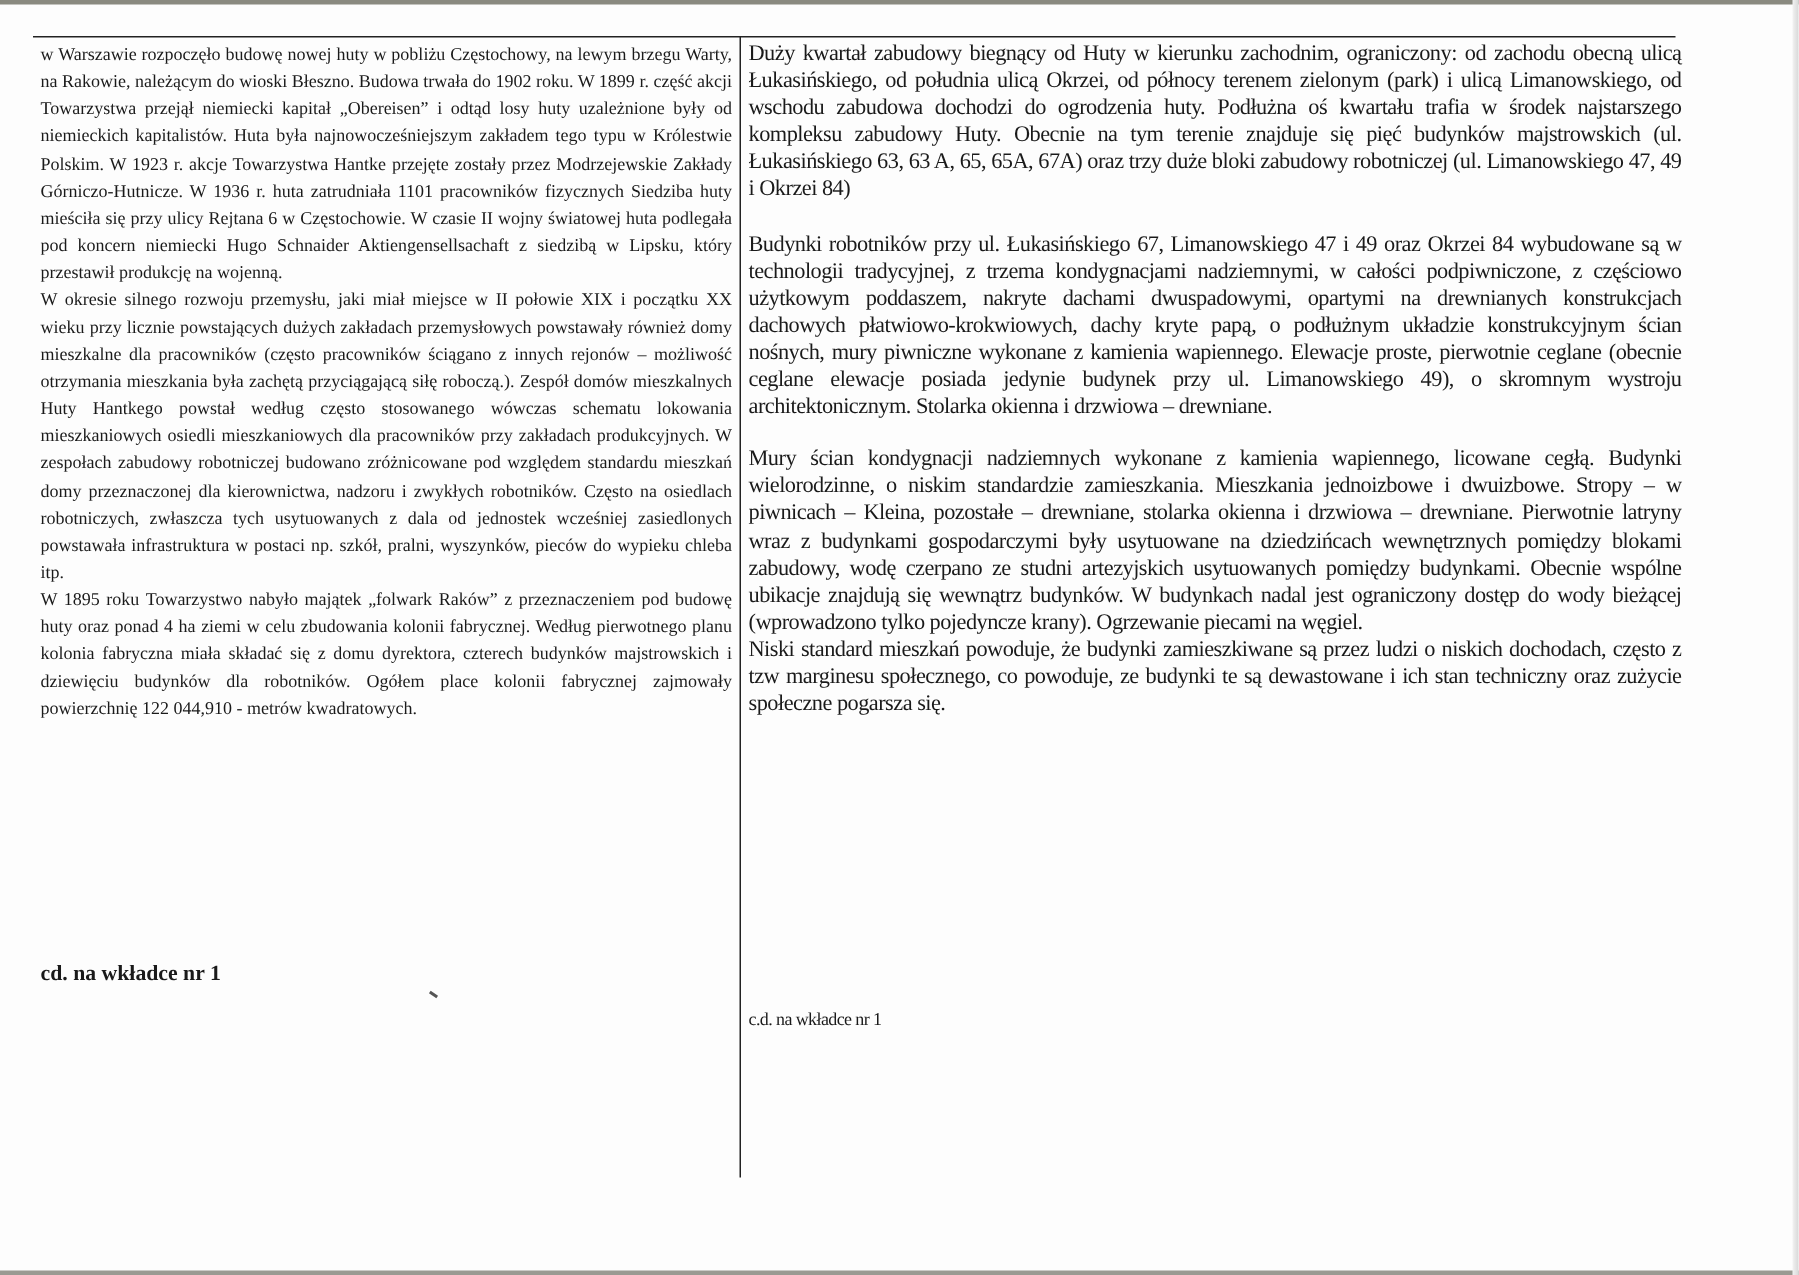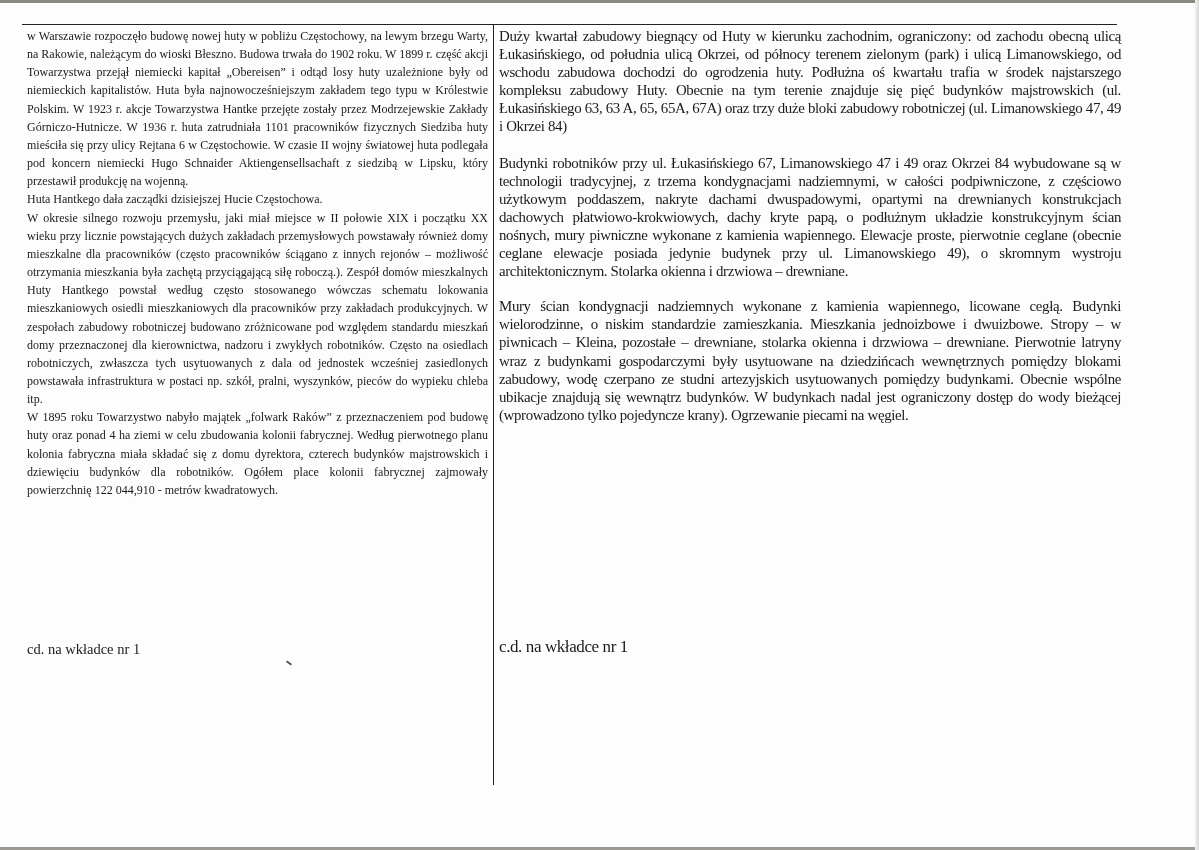--- a/index.html
+++ b/index.html
@@ -23,45 +23,45 @@
   }
   .col-right {
     position: absolute; left: 499px; top: 27px; width: 622px;
     font-size: 14.9px; line-height: 18.1px;
     text-align: justify;
     letter-spacing: -0.35px;
   }
   p { margin: 0; }
   .gap-right-1 { height: 18px; }
   .gap-right-2 { height: 17px; }
-  .left-footer { position: absolute; left: 27px; top: 641px; font-size: 14.5px; }
-  .right-footer { position: absolute; left: 499px; top: 637px; font-size: 17px; letter-spacing: -0.4px; }
+  .left-footer { position: absolute; left: 27px; top: 641px; font-size: 14.5px; font-weight: bold; }
+  .right-footer { position: absolute; left: 499px; top: 672px; font-size: 12px; letter-spacing: -0.4px; }
   .speck { position: absolute; width: 6px; height: 2px; background: #555; transform: rotate(35deg); left: 286px; top: 662px; }
   .last-line { text-align-last: left; }
 </style>
 </head>
 <body>
 
 <div class="scan-edge-top"></div>
 <div class="scan-edge-bottom"></div>
 <div class="scan-edge-right"></div>
 
 <div class="top-rule"></div>
 <div class="col-divider"></div>
 
 <div class="col-left">
   <p>w Warszawie rozpoczęło budowę nowej huty w pobliżu Częstochowy, na lewym brzegu Warty, na Rakowie, należącym do wioski Błeszno. Budowa trwała do 1902 roku. W 1899 r. część akcji Towarzystwa przejął niemiecki kapitał „Obereisen” i odtąd losy huty uzależnione były od niemieckich kapitalistów. Huta była najnowocześniejszym zakładem tego typu w Królestwie Polskim. W 1923 r. akcje Towarzystwa Hantke przejęte zostały przez Modrzejewskie Zakłady Górniczo-Hutnicze. W 1936 r. huta zatrudniała 1101 pracowników fizycznych Siedziba huty mieściła się przy ulicy Rejtana 6 w Częstochowie. W czasie II wojny światowej huta podlegała pod koncern niemiecki Hugo Schnaider Aktiengensellsachaft z siedzibą w Lipsku, który przestawił produkcję na wojenną.</p>
-  <p class="last-line">Huta Hantkego dała zacządki dzisiejszej Hucie Częstochowa.</p>
   <p>W okresie silnego rozwoju przemysłu, jaki miał miejsce w II połowie XIX i początku XX wieku przy licznie powstających dużych zakładach przemysłowych powstawały również domy mieszkalne dla pracowników (często pracowników ściągano z innych rejonów – możliwość otrzymania mieszkania była zachętą przyciągającą siłę roboczą.). Zespół domów mieszkalnych Huty Hantkego powstał według często stosowanego wówczas schematu lokowania mieszkaniowych osiedli mieszkaniowych dla pracowników przy zakładach produkcyjnych. W zespołach zabudowy robotniczej budowano zróżnicowane pod względem standardu mieszkań domy przeznaczonej dla kierownictwa, nadzoru i zwykłych robotników. Często na osiedlach robotniczych, zwłaszcza tych usytuowanych z dala od jednostek wcześniej zasiedlonych powstawała infrastruktura w postaci np. szkół, pralni, wyszynków, pieców do wypieku chleba itp.</p>
   <p>W 1895 roku Towarzystwo nabyło majątek „folwark Raków” z przeznaczeniem pod budowę huty oraz ponad 4 ha ziemi w celu zbudowania kolonii fabrycznej. Według pierwotnego planu kolonia fabryczna miała składać się z domu dyrektora, czterech budynków majstrowskich i dziewięciu budynków dla robotników. Ogółem place kolonii fabrycznej zajmowały powierzchnię 122 044,910 - metrów kwadratowych.</p>
 </div>
 <div class="left-footer">cd. na wkładce nr 1</div>
 
 <div class="col-right">
   <p>Duży kwartał zabudowy biegnący od Huty w kierunku zachodnim, ograniczony: od zachodu obecną ulicą Łukasińskiego, od południa ulicą Okrzei, od północy terenem zielonym (park) i ulicą Limanowskiego, od wschodu zabudowa dochodzi do ogrodzenia huty. Podłużna oś kwartału trafia w środek najstarszego kompleksu zabudowy Huty. Obecnie na tym terenie znajduje się pięć budynków majstrowskich (ul. Łukasińskiego 63, 63 A, 65, 65A, 67A) oraz trzy duże bloki zabudowy robotniczej (ul. Limanowskiego 47, 49 i Okrzei 84)</p>
   <div class="gap-right-1"></div>
   <p>Budynki robotników przy ul. Łukasińskiego 67, Limanowskiego 47 i 49 oraz Okrzei 84 wybudowane są w technologii tradycyjnej, z trzema kondygnacjami nadziemnymi, w całości podpiwniczone, z częściowo użytkowym poddaszem, nakryte dachami dwuspadowymi, opartymi na drewnianych konstrukcjach dachowych płatwiowo-krokwiowych,  dachy kryte papą, o podłużnym układzie konstrukcyjnym ścian nośnych, mury piwniczne wykonane z kamienia wapiennego. Elewacje proste, pierwotnie ceglane (obecnie ceglane elewacje posiada jedynie budynek przy ul. Limanowskiego 49), o skromnym wystroju architektonicznym. Stolarka okienna i drzwiowa – drewniane.</p>
   <div class="gap-right-2"></div>
   <p>Mury ścian kondygnacji nadziemnych wykonane z kamienia wapiennego, licowane cegłą. Budynki wielorodzinne, o niskim standardzie zamieszkania. Mieszkania jednoizbowe i dwuizbowe. Stropy – w piwnicach – Kleina, pozostałe – drewniane, stolarka okienna i drzwiowa – drewniane. Pierwotnie latryny wraz z budynkami gospodarczymi były usytuowane na dziedzińcach wewnętrznych pomiędzy blokami zabudowy, wodę czerpano ze studni artezyjskich usytuowanych pomiędzy budynkami. Obecnie wspólne ubikacje znajdują się wewnątrz budynków. W budynkach nadal jest ograniczony dostęp do wody bieżącej (wprowadzono tylko pojedyncze krany). Ogrzewanie piecami na węgiel.</p>
+  <p>Niski standard mieszkań powoduje, że budynki zamieszkiwane są przez ludzi o niskich dochodach, często z tzw marginesu społecznego, co powoduje, ze budynki te są dewastowane i ich stan techniczny oraz zużycie społeczne pogarsza się.</p>
 </div>
 <div class="right-footer">c.d. na wkładce nr 1</div>
 
 <div class="speck"></div>
 
 </body></html>

